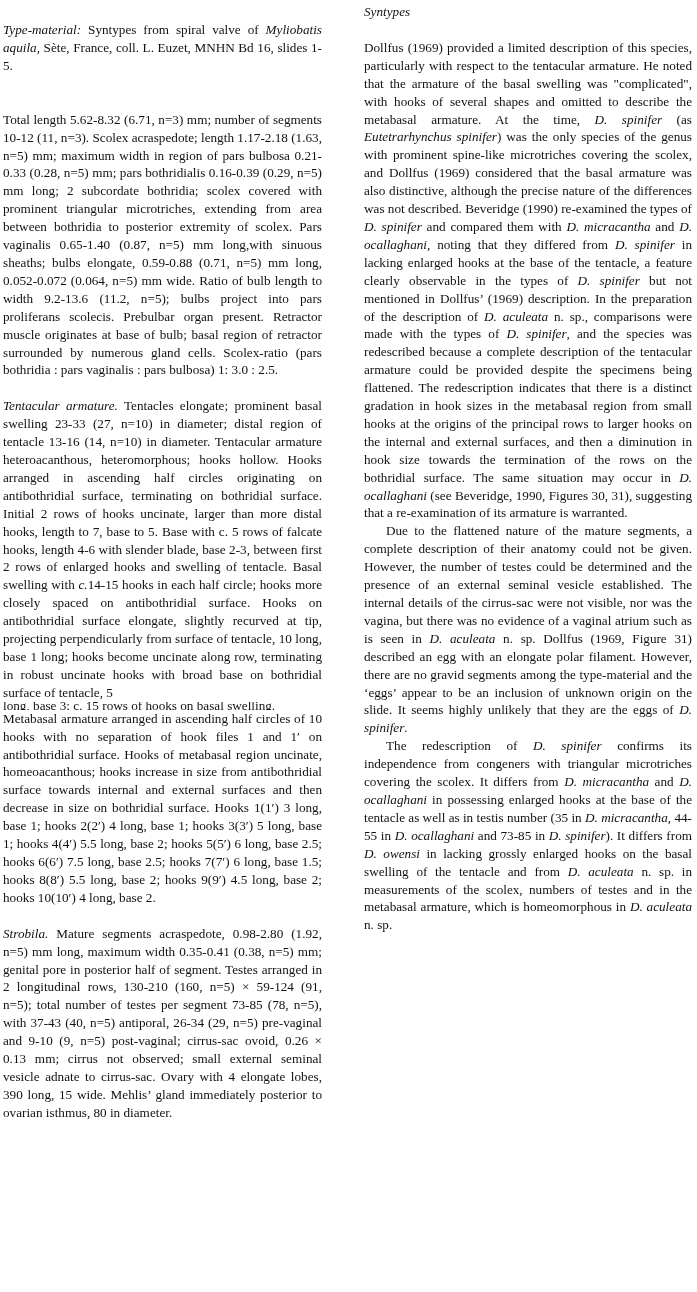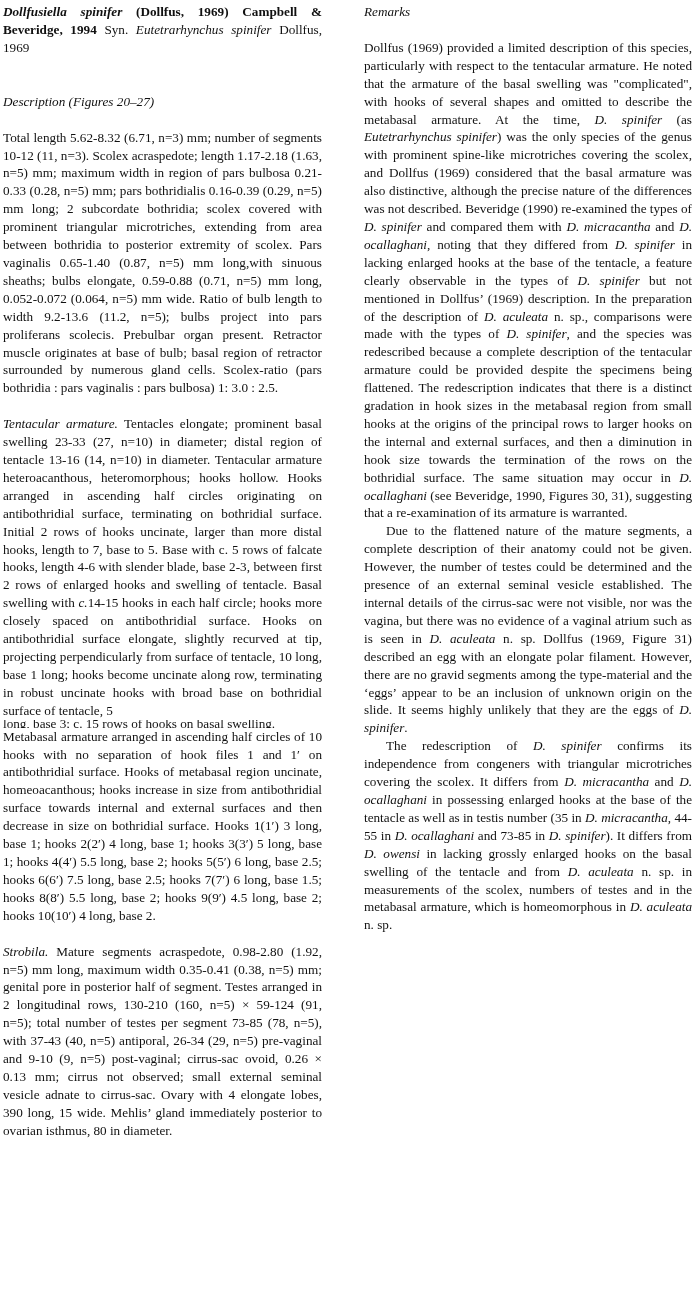--- a/index.html
+++ b/index.html
@@ -53,30 +53,29 @@
       left: 0;
       white-space: nowrap;
       text-align: center;
     }
   </style>
 </head>
 <body>
 
 <div class="col col-left">
 
+
+  <div class="gap"></div>
+
   <p class="block">
-    <b><i>Dollfusiella spinifer</i><span> (Dollfus, 1969) Campbell &amp; Beveridge, 1994</span></b><span> Syn. </span><i>Eutetrarhynchus spinifer</i><span> Dollfus, 1969</span>
+    <i>Type-material:</i><span> Syntypes from spiral valve of </span><i>Myliobatis aquila</i><span>, Sète, France, coll. L. Euzet, MNHN Bd 16, slides 1-5.</span>
   </p>
 
   <div class="gap"></div>
 
-
-  <div class="gap"></div>
-
-  <p class="block heading">Description (Figures 20–27)</p>
 
   <div class="gap"></div>
 
   <p class="block">Total length 5.62-8.32 (6.71, n=3) mm; number of segments 10-12 (11, n=3). Scolex acraspedote; length 1.17-2.18 (1.63, n=5) mm; maximum width in region of pars bulbosa 0.21-0.33 (0.28, n=5) mm; pars bothridialis 0.16-0.39 (0.29, n=5) mm long; 2 subcordate bothridia; scolex covered with prominent triangular microtriches, extending from area between bothridia to posterior extremity of scolex. Pars vaginalis 0.65-1.40 (0.87, n=5) mm long,with sinuous sheaths; bulbs elongate, 0.59-0.88 (0.71, n=5) mm long, 0.052-0.072 (0.064, n=5) mm wide. Ratio of bulb length to width 9.2-13.6 (11.2, n=5); bulbs project into pars proliferans scolecis. Prebulbar organ present. Retractor muscle originates at base of bulb; basal region of retractor surrounded by numerous gland cells. Scolex-ratio (pars bothridia : pars vaginalis : pars bulbosa) 1: 3.0 : 2.5.</p>
 
   <div class="gap"></div>
 
   <p class="block">
     <i>Tentacular armature.</i><span> Tentacles elongate; prominent basal swelling 23-33 (27, n=10) in diameter; distal region of tentacle 13-16 (14, n=10) in diameter. Tentacular armature heteroacanthous, heteromorphous; hooks hollow. Hooks arranged in ascending half circles originating on antibothridial surface, terminating on bothridial surface. Initial 2 rows of hooks uncinate, larger than more distal hooks, length to 7, base to 5. Base with c. 5 rows of falcate hooks, length 4-6 with slender blade, base 2-3, between first 2 rows of enlarged hooks and swelling of tentacle. Basal swelling with </span><i>c.</i><span>14-15 hooks in each half circle; hooks more closely spaced on antibothridial surface. Hooks on antibothridial surface elongate, slightly recurved at tip, projecting perpendicularly from surface of tentacle, 10 long, base 1 long; hooks become uncinate along row, terminating in robust uncinate hooks with broad base on bothridial surface of tentacle, 5</span>
   </p>
@@ -88,21 +87,21 @@
 
   <div class="gap"></div>
 
   <p class="block">
     <i>Strobila.</i><span> Mature segments acraspedote, 0.98-2.80 (1.92, n=5) mm long, maximum width 0.35-0.41 (0.38, n=5) mm; genital pore in posterior half of segment. Testes arranged in 2 longitudinal rows, 130-210 (160, n=5) × 59-124 (91, n=5); total number of testes per segment 73-85 (78, n=5), with 37-43 (40, n=5) antiporal, 26-34 (29, n=5) pre-vaginal and 9-10 (9, n=5) post-vaginal; cirrus-sac ovoid, 0.26 × 0.13 mm; cirrus not observed; small external seminal vesicle adnate to cirrus-sac. Ovary with 4 elongate lobes, 390 long, 15 wide. Mehlis’ gland immediately posterior to ovarian isthmus, 80 in diameter.</span>
   </p>
 </div>
 
 <div class="col col-right">
 
-  <p class="block heading">Remarks</p>
+  <p class="block heading">Syntypes</p>
 
   <div class="gap"></div>
 
   <p class="block"><span>Dollfus (1969) provided a limited description of this species, particularly with respect to the tentacular armature. He noted that the armature of the basal swelling was "complicated", with hooks of several shapes and omitted to describe the metabasal armature. At the time, </span><i>D. spinifer</i><span> (as </span><i>Eutetrarhynchus spinifer</i><span>) was the only species of the genus with prominent spine-like microtriches covering the scolex, and Dollfus (1969) considered that the basal armature was also distinctive, although the precise nature of the differences was not described. Beveridge (1990) re-examined the types of </span><i>D. spinifer</i><span> and compared them with </span><i>D. micracantha</i><span> and </span><i>D. ocallaghani</i><span>, noting that they differed from </span><i>D. spinifer</i><span> in lacking enlarged hooks at the base of the tentacle, a feature clearly observable in the types of </span><i>D. spinifer</i><span> but not mentioned in Dollfus’ (1969) description. In the preparation of the description of </span><i>D. aculeata</i><span> n. sp., comparisons were made with the types of </span><i>D. spinifer</i><span>, and the species was redescribed because a complete description of the tentacular armature could be provided despite the specimens being flattened. The redescription indicates that there is a distinct gradation in hook sizes in the metabasal region from small hooks at the origins of the principal rows to larger hooks on the internal and external surfaces, and then a diminution in hook size towards the termination of the rows on the bothridial surface. The same situation may occur in </span><i>D. ocallaghani</i><span> (see Beveridge, 1990, Figures 30, 31), suggesting that a re-examination of its armature is warranted.</span></p>
 
   <p class="block indent"><span>Due to the flattened nature of the mature segments, a complete description of their anatomy could not be given. However, the number of testes could be determined and the presence of an external seminal vesicle established. The internal details of the cirrus-sac were not visible, nor was the vagina, but there was no evidence of a vaginal atrium such as is seen in </span><i>D. aculeata</i><span> n. sp. Dollfus (1969, Figure 31) described an egg with an elongate polar filament. However, there are no gravid segments among the type-material and the ‘eggs’ appear to be an inclusion of unknown origin on the slide. It seems highly unlikely that they are the eggs of </span><i>D. spinifer</i><span>.</span></p>
 
   <p class="block indent"><span>The redescription of </span><i>D. spinifer</i><span> confirms its independence from congeners with triangular microtriches covering the scolex. It differs from </span><i>D. micracantha</i><span> and </span><i>D. ocallaghani</i><span> in possessing enlarged hooks at the base of the tentacle as well as in testis number (35 in </span><i>D. micracantha</i><span>, 44-55 in </span><i>D. ocallaghani</i><span> and 73-85 in </span><i>D. spinifer</i><span>). It differs from </span><i>D. owensi</i><span> in lacking grossly enlarged hooks on the basal swelling of the tentacle and from </span><i>D. aculeata</i><span> n. sp. in measurements of the scolex, numbers of testes and in the metabasal armature, which is homeomorphous in </span><i>D. aculeata</i><span> n. sp.</span></p>
 </div>
 

